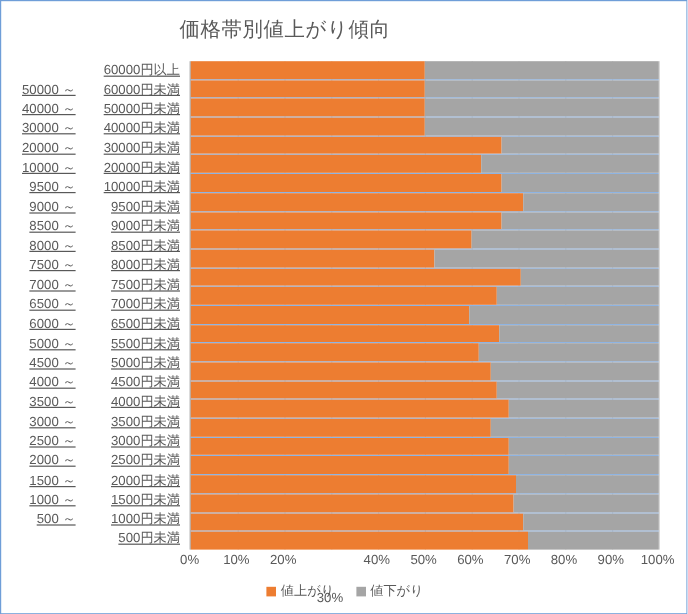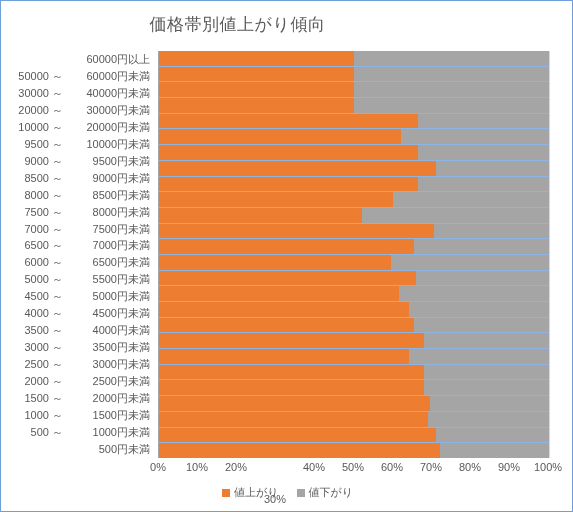--- a/index.html
+++ b/index.html
@@ -92,20 +92,21 @@
   }
   .y-row {
     flex: 1 1 0;
     display: flex;
     align-items: center;
     justify-content: flex-end;
     font-size: 11px;
     color: #595959;
     white-space: nowrap;
     line-height: 1;
+    text-decoration: underline;
   }
   .y-from {
     width: 62px;
     text-align: right;
     padding-right: 6px;
     box-sizing: border-box;
   }
   .y-to {
     width: 85px;
     text-align: right;
@@ -163,20 +164,24 @@
   <div id="chart-title">価格帯別値上がり傾向</div>
 
   <div id="y-labels">
       <div class="y-row">
         <span class="y-from"></span>
         <span class="y-to">60000円以上</span>
       </div>
       <div class="y-row">
         <span class="y-from">50000 ～</span>
         <span class="y-to">60000円未満</span>
+      </div>
+      <div class="y-row">
+        <span class="y-from">40000 ～</span>
+        <span class="y-to">50000円未満</span>
       </div>
       <div class="y-row">
         <span class="y-from">30000 ～</span>
         <span class="y-to">40000円未満</span>
       </div>
       <div class="y-row">
         <span class="y-from">20000 ～</span>
         <span class="y-to">30000円未満</span>
       </div>
       <div class="y-row">

